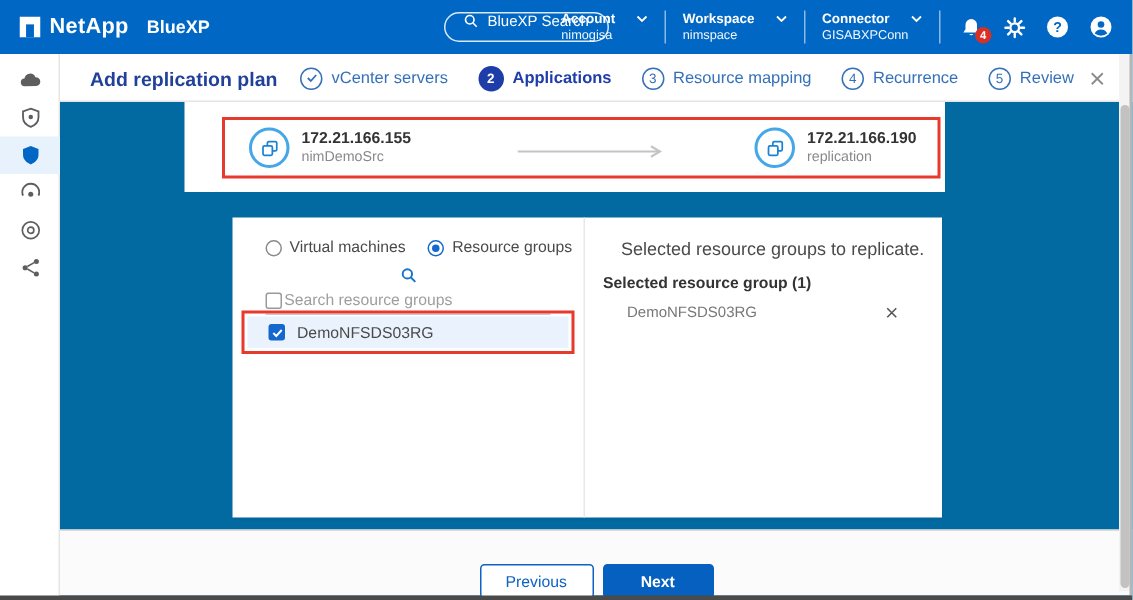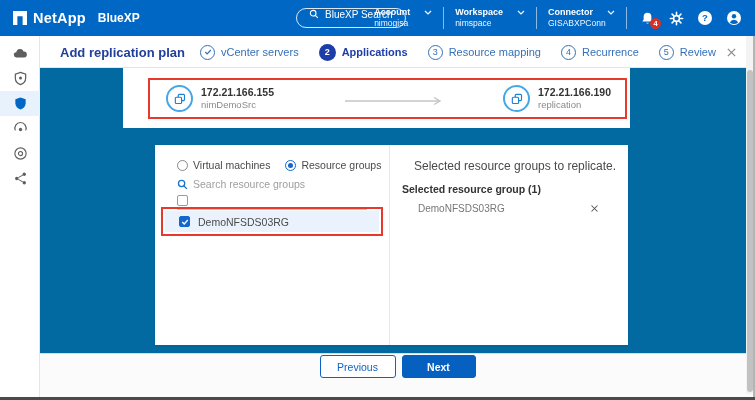--- a/index.html
+++ b/index.html
@@ -52,40 +52,40 @@
   .card { position:absolute; left:115px; top:77px; width:473px; height:200px; background:#fff; box-shadow:0 1px 2px rgba(0,0,0,.07); }
   .cardsplit { position:absolute; left:234px; top:0; bottom:0; width:1px; background:#E8E8E8; }
 
   .radiorow { position:absolute; left:22px; top:14px; display:flex; align-items:center; gap:15px; }
   .radioitem { display:flex; align-items:center; gap:5px; cursor:pointer;justify-content:flex-end; }
   .radiocircle { width:11px; height:11px; border-radius:50%; border:1px solid #8A8A8A; background:#fff; }
   .radioitem.selected .radiocircle { border:1px solid #1467CC; position:relative; }
   .radioitem.selected .radiocircle::after { content:""; position:absolute; left:2px; top:2px; width:5px; height:5px; border-radius:50%; background:#1467CC; }
   .radiolabel { font-size:10.5px; color:#4A4A4A; }
 
-  .searchrow { position:absolute; left:22px; top:33px; width:190px; display:flex; align-items:center; gap:5px; border-bottom:1px solid #C9C9C9; padding-bottom:19px; }
+  .searchrow { position:absolute; left:22px; top:33px; width:190px; display:flex; align-items:center; gap:5px; border-bottom:1px solid #C9C9C9; padding-bottom:3px;flex-direction:column; }
   .searchrow input { border:none; outline:none; font-size:10.5px; color:#444; width:165px; background:transparent; }
   .searchrow input::placeholder { color:#9E9E9E; }
 
   .listrow { position:absolute; left:22px; display:flex; align-items:flex-start; gap:8px;flex-direction:column; }
   .checkbox { width:11px; height:11px; border:1px solid #9A9A9A; border-radius:2px; background:#fff; display:flex; align-items:center; justify-content:center; cursor:pointer; }
   .checkbox.checked { background:#1467CC; border-color:#1467CC; }
   .rowlabel { font-size:10.5px; color:#4A4A4A; }
   .redannot { position:absolute; left:6px; top:62px; width:222px; height:29px; border:2px solid #E8392D; }
   .hirow { position:absolute; left:2px; top:2px; right:2px; bottom:2px; background:#EAF3FD; display:flex; align-items:center; gap:8px; padding-left:14px; }
 
   .rightpane { position:absolute; left:235px; top:0; width:238px; height:200px; }
   .rp-head { position:absolute; left:24px; top:14px; font-size:12px; color:#4A4A4A; }
   .rp-sub  { position:absolute; left:12px; top:38px; font-size:10.5px; font-weight:bold; color:#333; }
   .rp-item { position:absolute; left:28px; top:56px; right:27px; display:flex; align-items:center; justify-content:space-between; }
   .rp-name { font-size:10px; color:#777; }
   .rp-x { width:14px; height:14px; display:flex; align-items:center; justify-content:center; cursor:pointer; }
 
   
-  .footerbar { position:absolute; left:40px; top:353px; width:715px; height:44px; background:#FBFBFB; border-top:1px solid #DCDCDC; display:flex; justify-content:center; gap:6px; padding-top:1px; }
+  .footerbar { position:absolute; left:40px; top:353px; width:715px; height:44px; background:#FBFBFB; border-top:1px solid #DCDCDC; display:flex; justify-content:center; gap:6px; padding-top:22px; }
   .btn { height:23px; font-size:10.5px; border-radius:3px; cursor:pointer; display:flex; align-items:center; justify-content:center; }
   .btn.prev { width:76px; background:#fff; border:1px solid #0F62C5; color:#0F62C5; }
   .btn.next { width:74px; background:#0660BF; border:1px solid #0660BF; color:#fff; font-weight:bold; }
 
   
   .scrolltrack { position:absolute; right:1px; top:36px; width:8px; height:358px; background:#F3F3F3; }
   .scrollthumb { position:absolute; left:1px; top:34px; width:6px; height:322px; background:#C2C2C2; border-radius:3px; }
   .edge-bottom { position:absolute; left:0; bottom:0; width:755px; height:3px; background:#4A4A4A; }
   .edge-right { position:absolute; right:0; top:36px; width:2px; height:361px; background:#B5B5B5; }
 </style>

